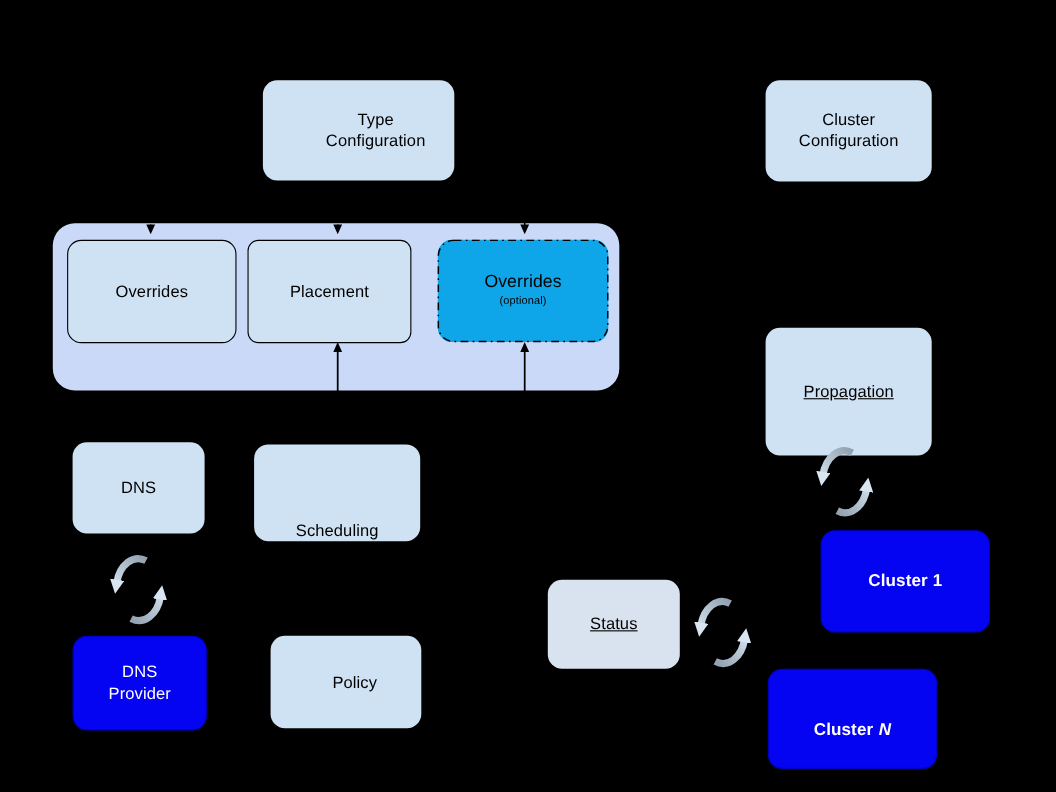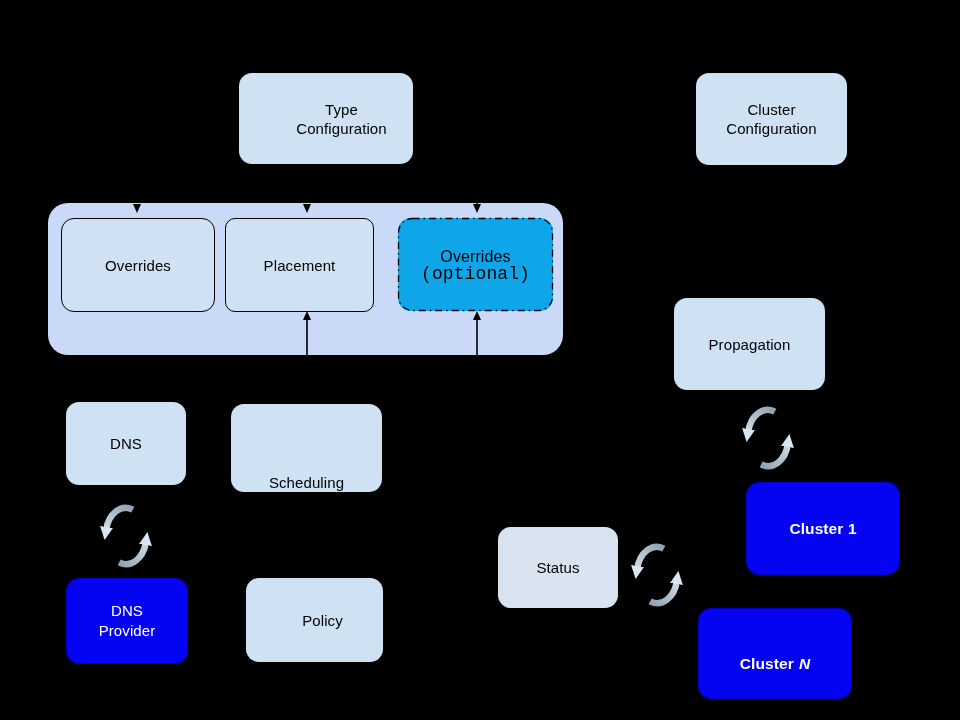--- a/index.html
+++ b/index.html
@@ -13,21 +13,21 @@
     white-space:pre-line;letter-spacing:.1px;
   }
   .light{background:#cfe2f3;}
   .lighter{background:#d9e3ef;}
   .blue{background:#0404f2;color:#fff;font-weight:bold;font-size:15.5px;border:1px solid #0000c8;}
   .container-box{
     position:absolute;left:48px;top:203px;width:515px;height:152px;
     background:#c9d9f7;border-radius:20px;
   }
   .inner{border:1.4px solid #000;background:#cfe2f3;}
-  .overrides-line2{font-size:18px;line-height:16px;font-family:Liberation Mono, monospace;}
+  .overrides-line2{font-size:10px;line-height:16px;}
   .caption{
     position:absolute;left:57px;top:333px;font-size:13px;line-height:15px;
     white-space:nowrap;
   }
   .overlay{position:absolute;left:0;top:0;pointer-events:none;}
   .dnsprov{line-height:20px;}
 </style>
 </head>
 <body>
 
@@ -69,25 +69,25 @@
 
   <div class="node blue dnsprov" style="left:66px;top:578px;width:120px;height:84px;font-weight:normal;font-size:15px;">
     <span>DNS
 Provider</span>
   </div>
 
   <div class="node light" style="left:246px;top:578px;width:121px;height:84px;padding-left:16px;">
     <span>Policy</span>
   </div>
 
-  <div class="node light" style="left:674px;top:298px;width:151px;height:92px;">
+  <div class="node light" style="left:696px;top:298px;width:151px;height:116px;text-decoration:underline;">
     <span>Propagation</span>
   </div>
 
-  <div class="node lighter" style="left:498px;top:527px;width:120px;height:81px;">
+  <div class="node lighter" style="left:498px;top:527px;width:120px;height:81px;text-decoration:underline;">
     <span>Status</span>
   </div>
 
   <div class="node blue" style="left:698px;top:482px;width:152px;height:91px;margin-left:48px;">
     <span>Cluster 1</span>
   </div>
 
   <div class="node blue" style="left:698px;top:608px;width:152px;height:89px;">
     <span>
       <span>Cluster</span><span style="font-style:italic;margin-left:0.33em;">N</span>

